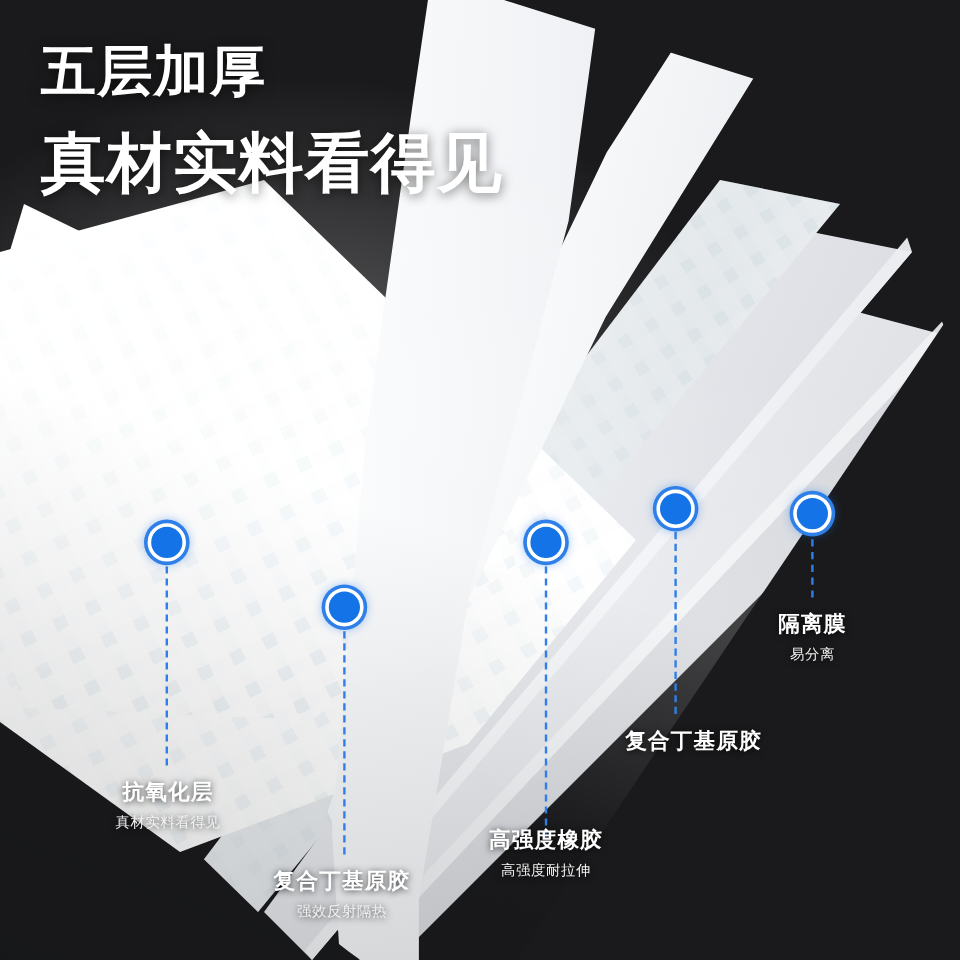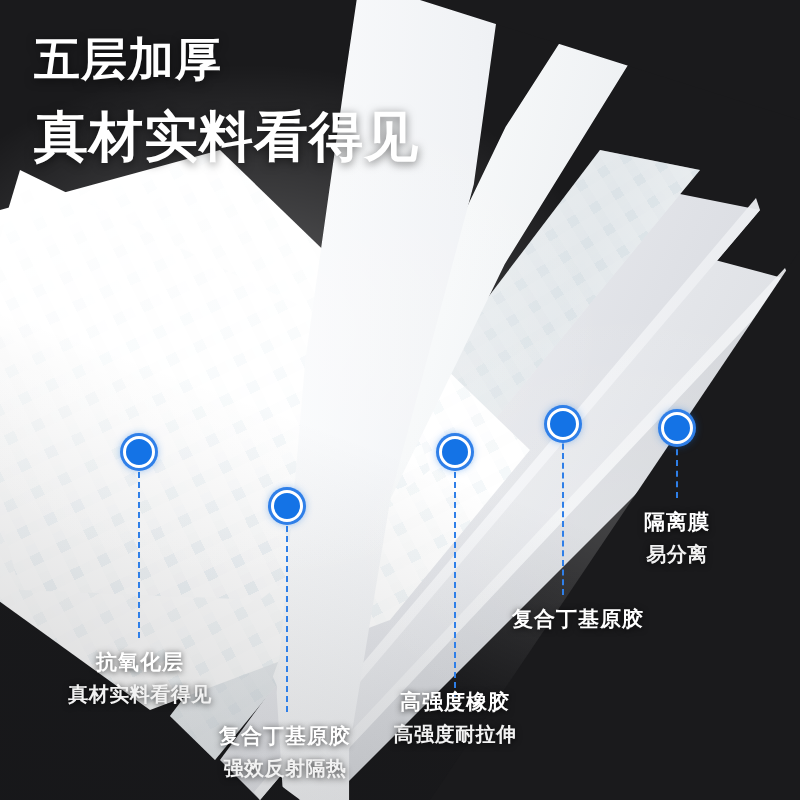--- a/index.html
+++ b/index.html
@@ -157,22 +157,22 @@
   .leader{
     position:absolute;width:0;
     border-left:2px dashed #2f7fe8;
     transform:translateX(-1px);
   }
   .ctext{
     position:absolute;transform:translateX(-50%);
     text-align:center;color:#fff;white-space:nowrap;
     text-shadow:0 1px 6px rgba(0,0,0,.75);
   }
-  .ctitle{font-size:21px;font-weight:bold;letter-spacing:1px;display:block;}
-  .csub{font-size:20px;font-weight:bold;letter-spacing:.5px;display:block;margin-top:5px;color:#f2f2f2;}
+  .ctitle{font-size:18px;font-weight:bold;letter-spacing:1px;display:block;}
+  .csub{font-size:12px;font-weight:normal;letter-spacing:.5px;display:block;margin-top:5px;color:#f2f2f2;}
 </style>
 </head>
 <body>
 
 <div id="stage">
 
   <div class="bg"></div>
 
   <div class="material">
     <div class="sheet layer5"></div>

